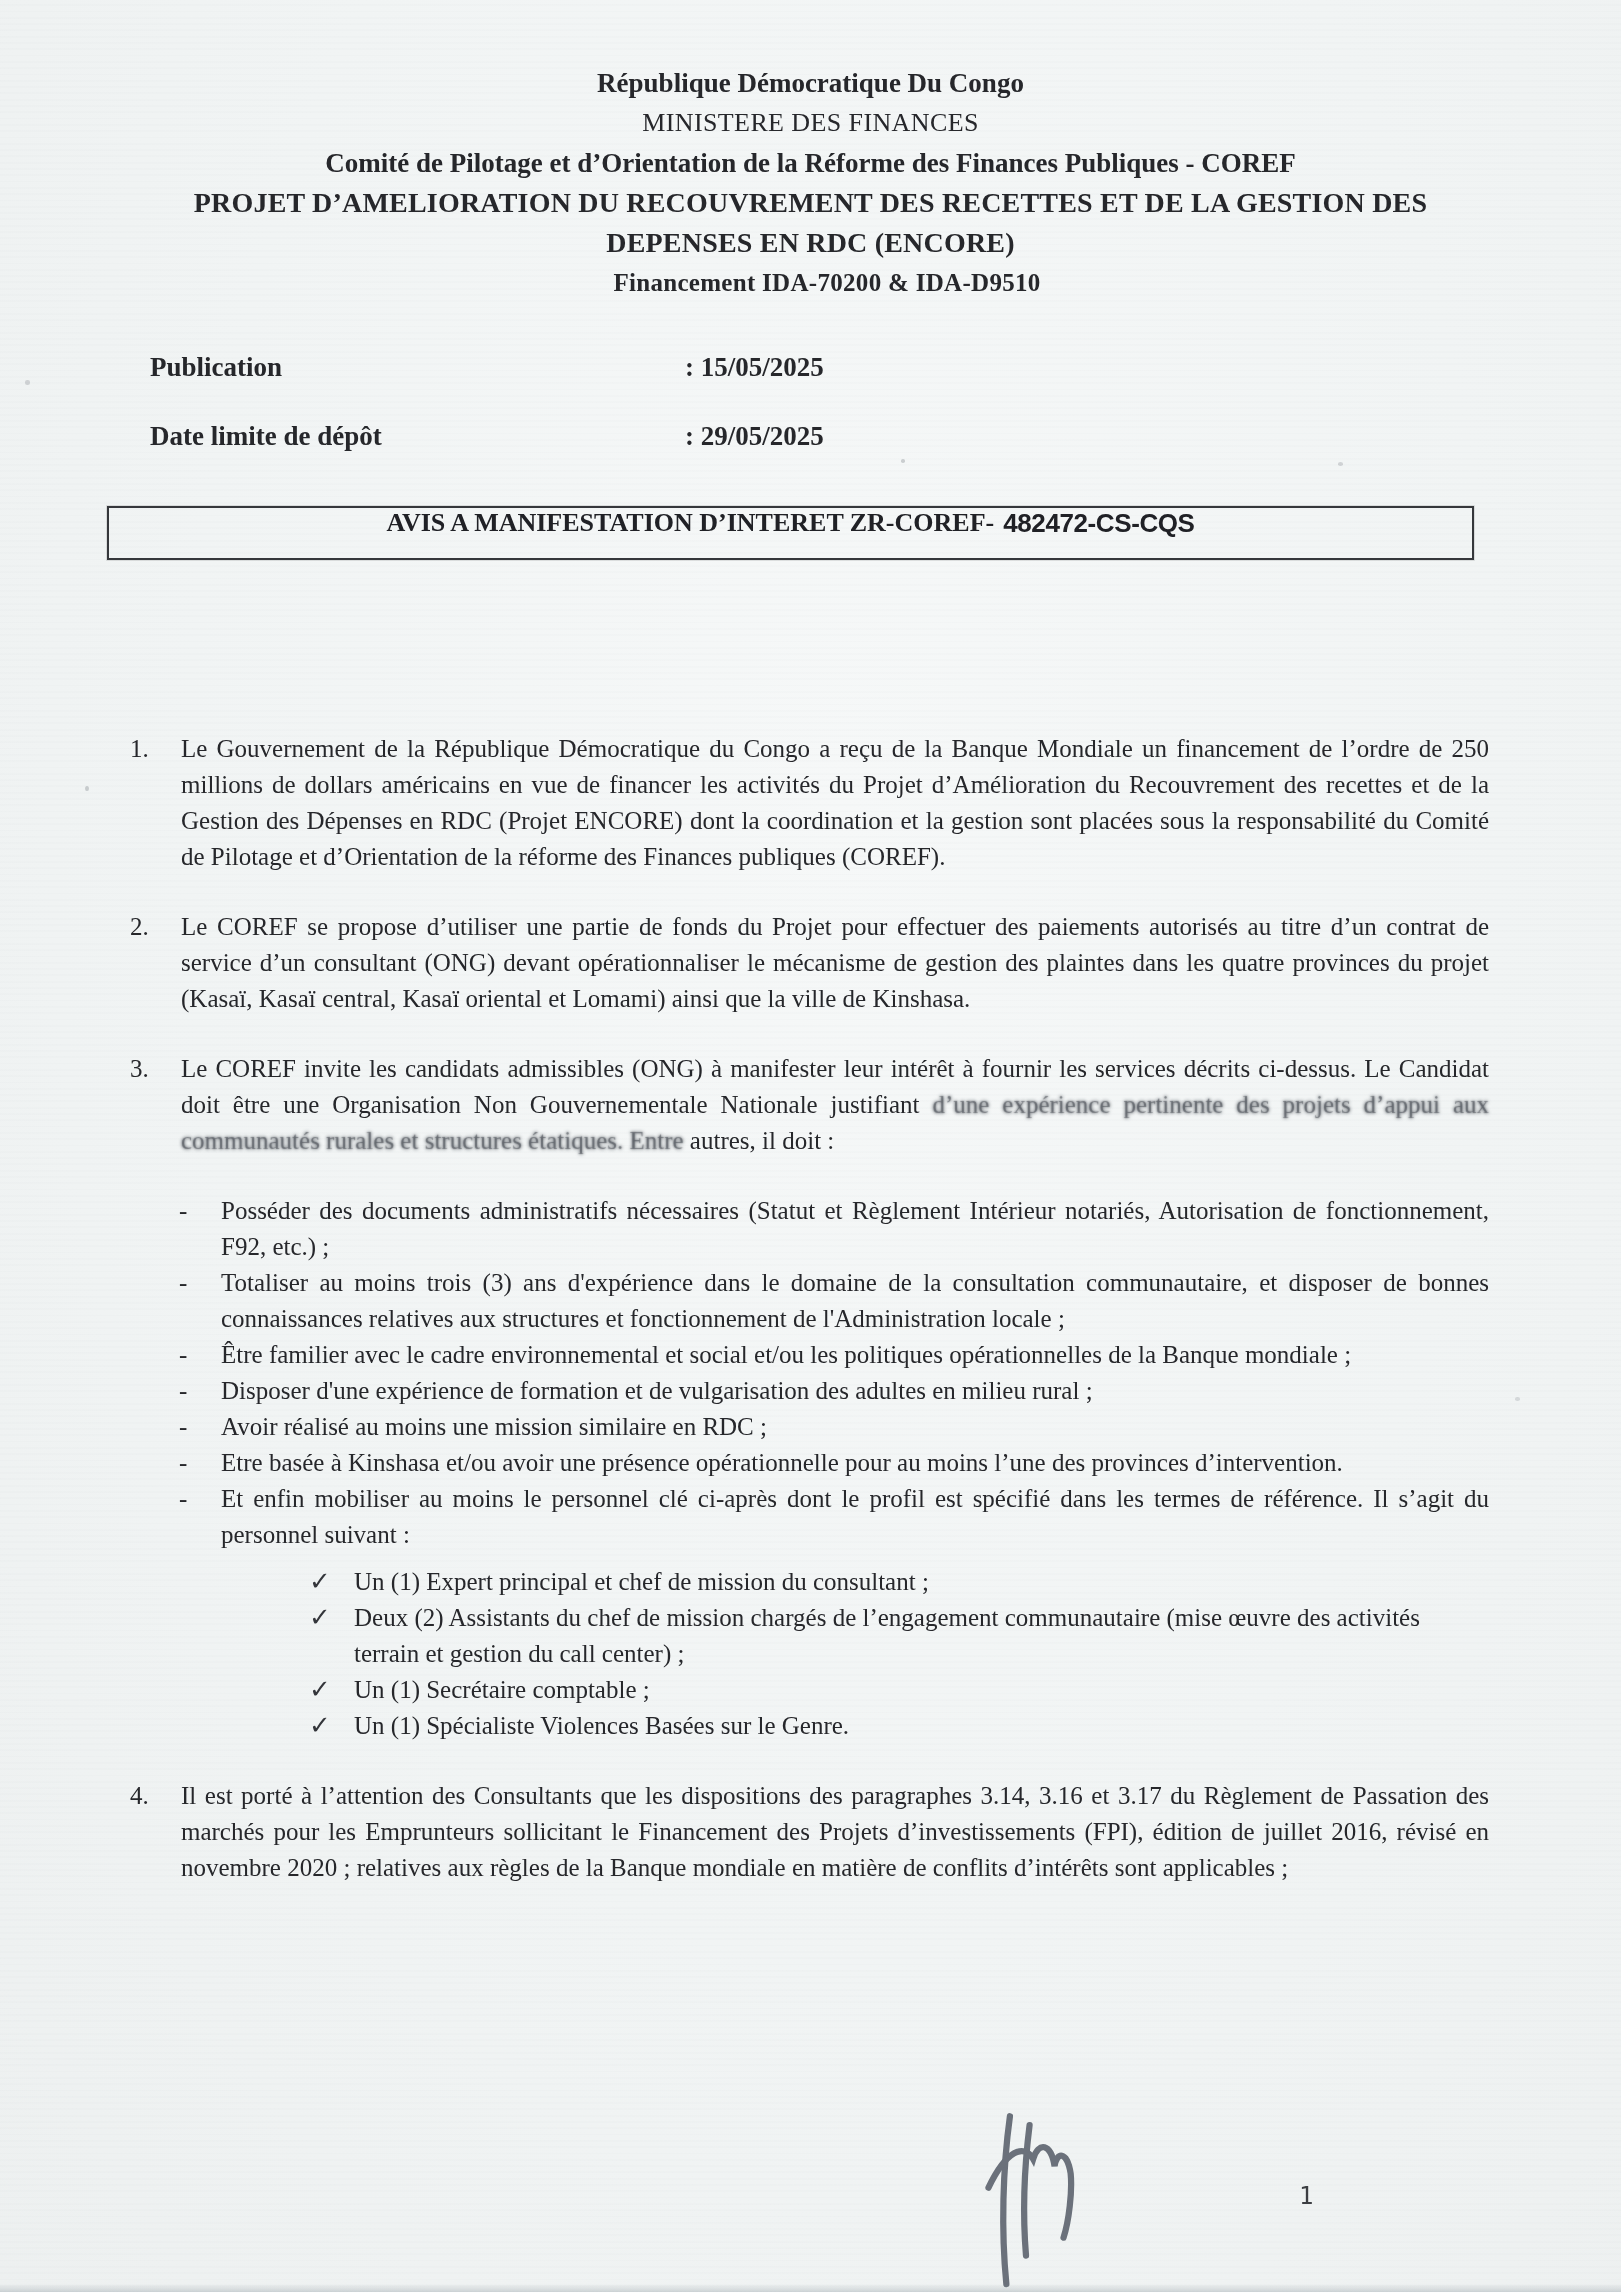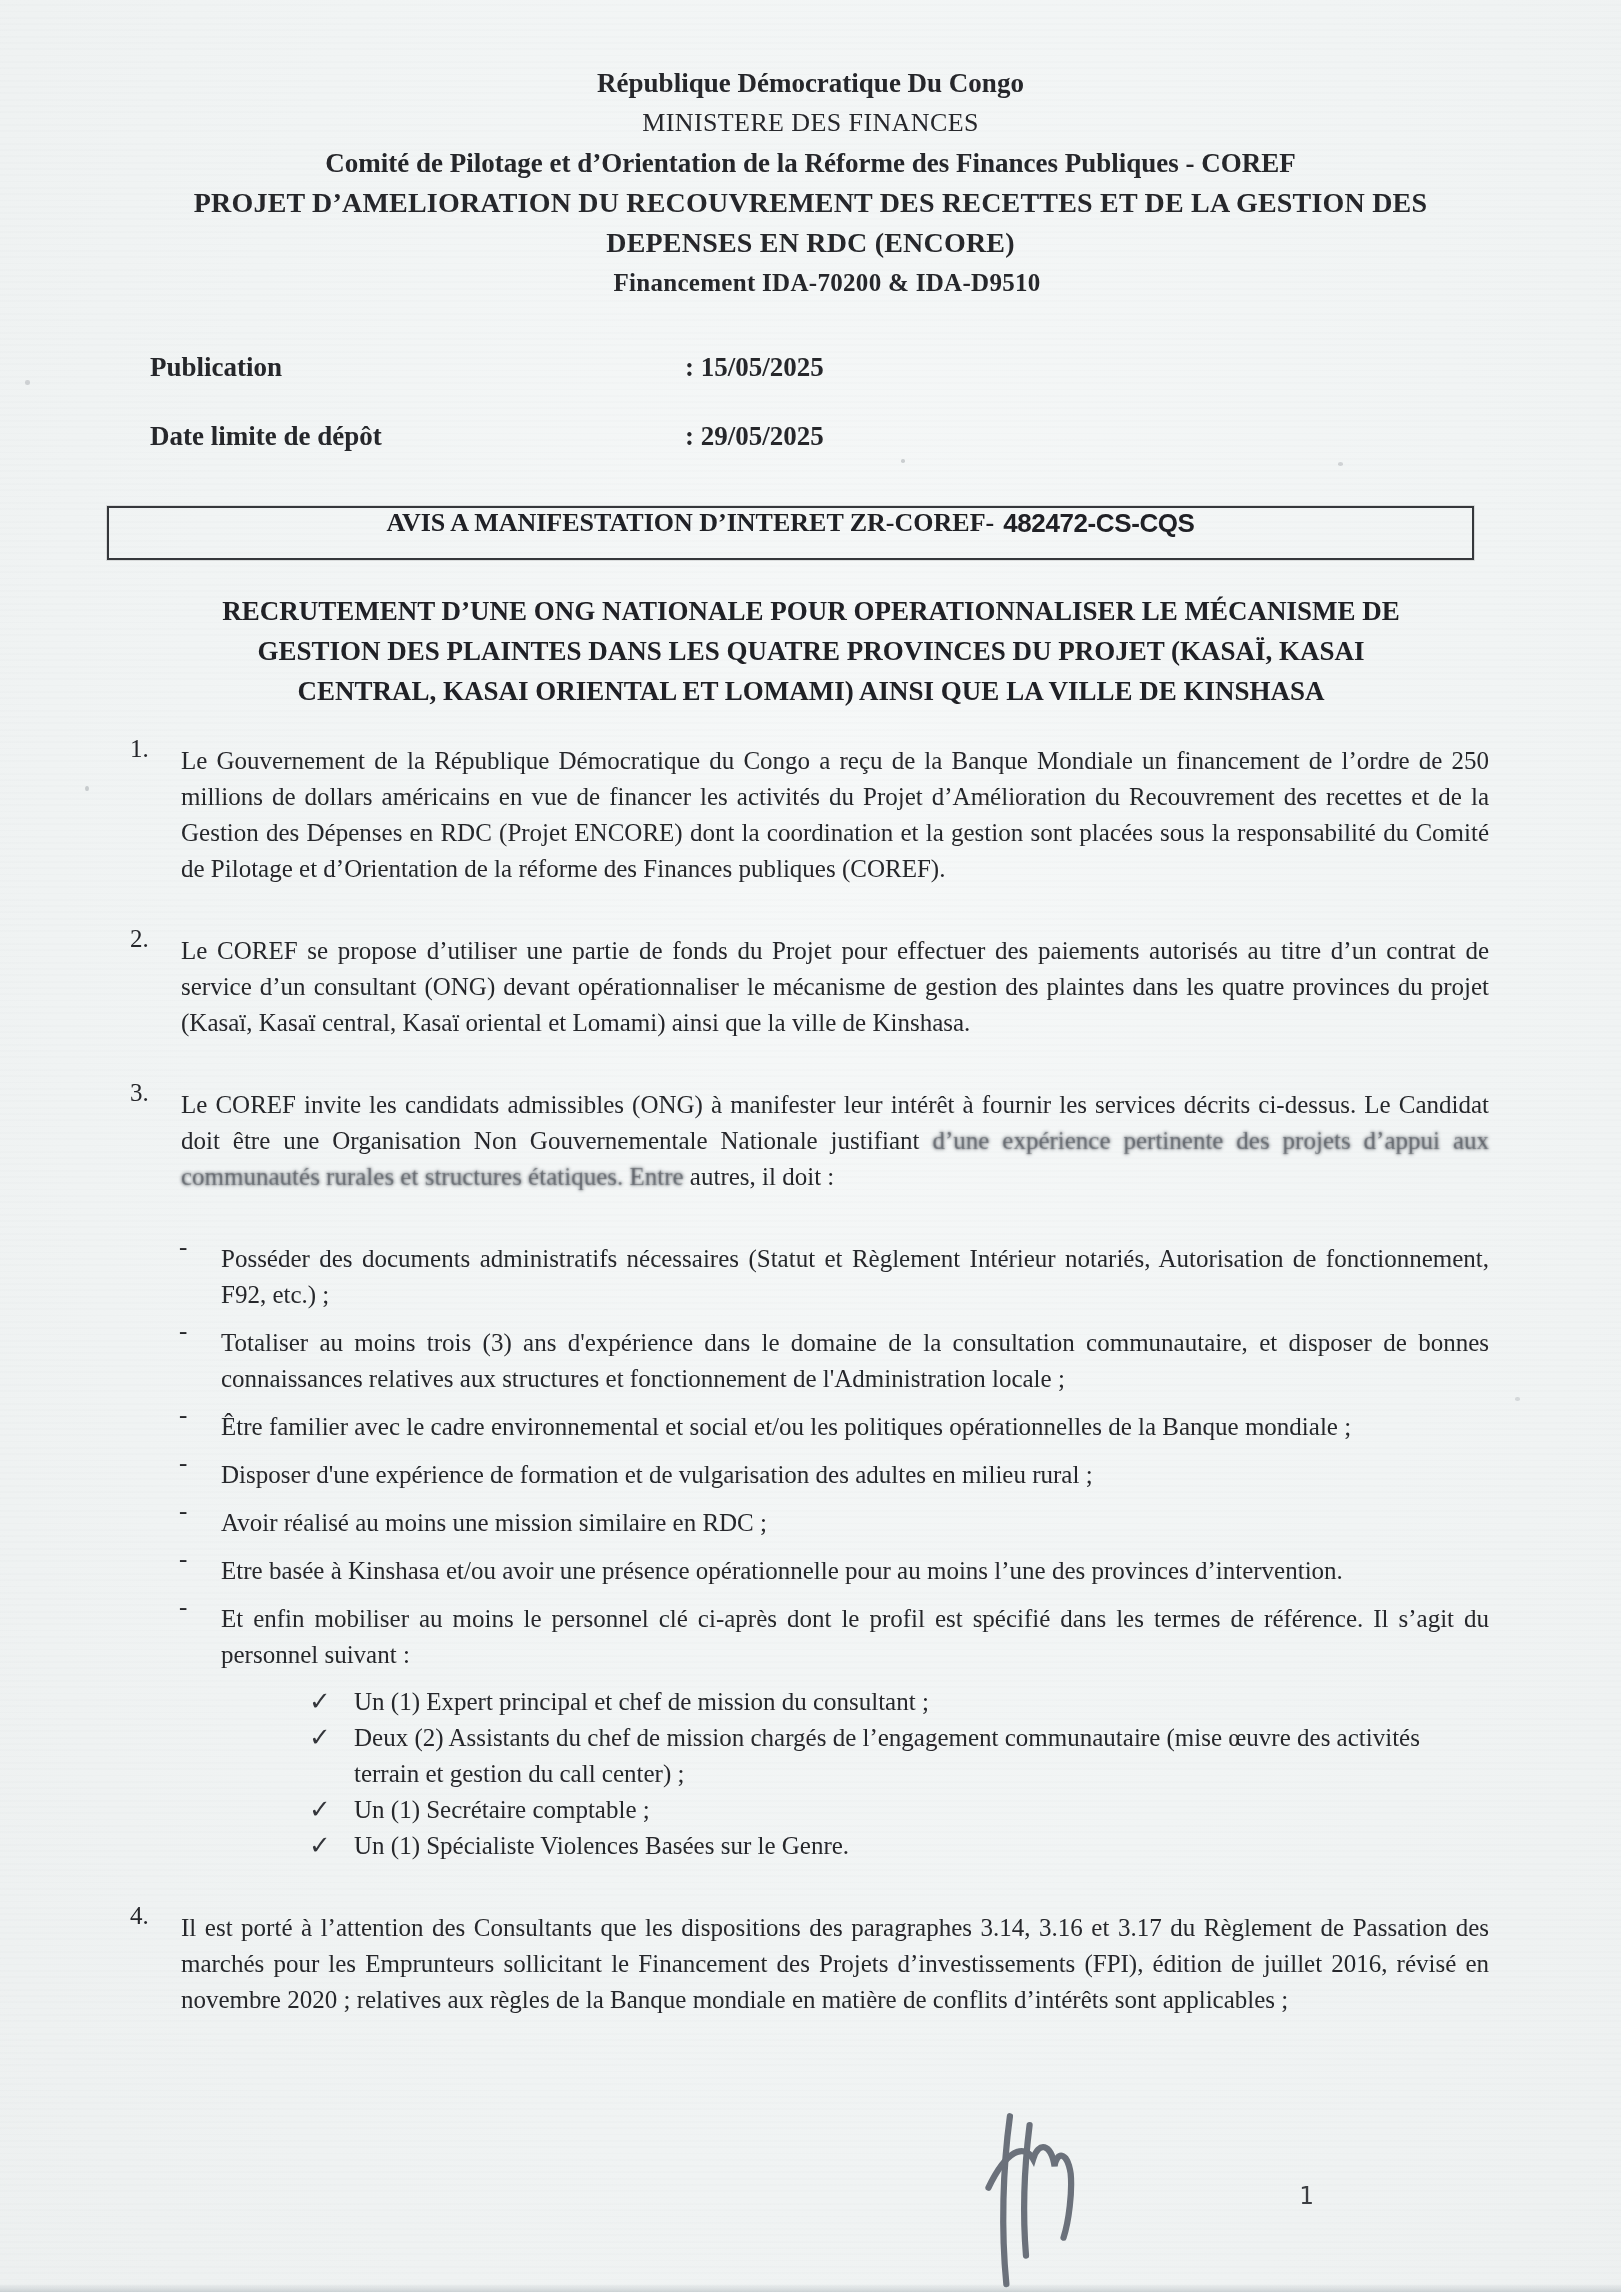--- a/index.html
+++ b/index.html
@@ -35,21 +35,21 @@
     font-weight:bold;font-size:26px;color:#202126;
     box-shadow:0 0 0 0.9px rgba(60,64,70,.15);
   }
   .notice-box .box-num{font-family:"Liberation Sans","DejaVu Sans",sans-serif;letter-spacing:-0.4px;margin-left:9px;}
   
   .subject{position:absolute;top:591px;left:72px;width:1478px;text-align:center;
     font-weight:bold;font-size:27px;line-height:40px;color:#202126;}
   
   .body{position:absolute;top:731px;left:130px;width:1359px;font-size:25px;line-height:36px;}
   .num-para{display:grid;grid-template-columns:51px 1fr;margin-bottom:34px;}
-  .ptext{text-align:justify;margin-top:12px;}
+  .ptext{text-align:justify;}
   .blurred{color:rgba(48,53,62,0);text-shadow:0 0 3.6px rgba(55,60,68,.95),0 0 0.9px rgba(55,60,68,.5);}
   .dash-list{margin:0 0 0 49px;}
   .dash-item{display:grid;grid-template-columns:42px 1fr;}
   .dash-item .ptext{text-align:justify;}
   .check-list{margin:10.7px 0 34px 179px;}
   .check-item{display:grid;grid-template-columns:45px 1fr;}
   .check-marker{color:#34363b;font-size:26px;}
   
   .signature{position:absolute;left:976px;top:2105px;}
   .page-number{position:absolute;left:1299px;top:2182px;
@@ -89,25 +89,20 @@
         <div class="meta-label">Date limite de dépôt</div>
         <div class="meta-value">: 29/05/2025</div>
       </div>
     </div>
 
   <div class="notice-box">
     <span>AVIS A MANIFESTATION D’INTERET ZR-COREF-</span>
     <span class="box-num">482472-CS-CQS</span>
   </div>
 
-  <div class="subject">
-    <div>RECRUTEMENT D’UNE ONG NATIONALE POUR OPERATIONNALISER LE MÉCANISME DE</div>
-    <div>GESTION DES PLAINTES DANS LES QUATRE PROVINCES DU PROJET (KASAÏ, KASAI</div>
-    <div>CENTRAL, KASAI ORIENTAL ET LOMAMI) AINSI QUE LA VILLE DE KINSHASA</div>
-  </div>
 
   <div class="body">
 
     <div class="num-para">
       <div class="num">1.</div>
       <div class="ptext">Le Gouvernement de la République Démocratique du Congo a reçu de la Banque Mondiale un financement de l’ordre de 250 millions de dollars américains en vue de financer les activités du Projet d’Amélioration du Recouvrement des recettes et de la Gestion des Dépenses en RDC (Projet ENCORE) dont la coordination et la gestion sont placées sous la responsabilité du Comité de Pilotage et d’Orientation de la réforme des Finances publiques (COREF).</div>
     </div>
 
     <div class="num-para">
       <div class="num">2.</div>

